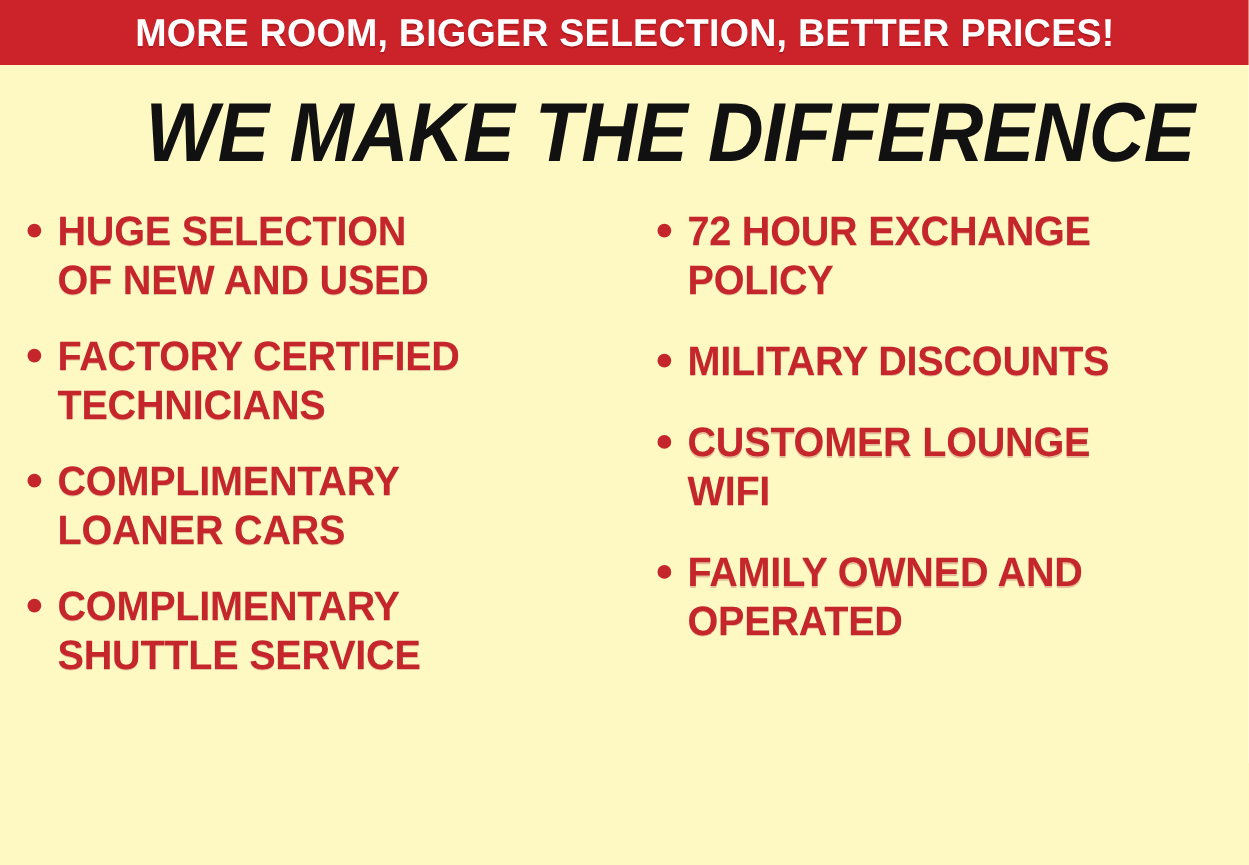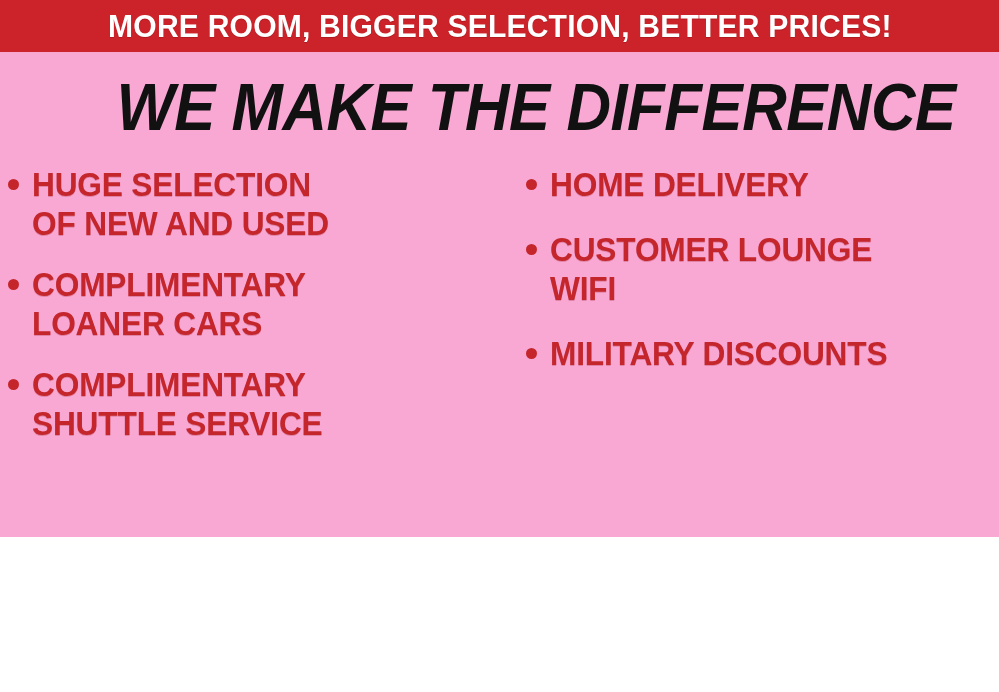--- a/index.html
+++ b/index.html
@@ -11,22 +11,22 @@
     width: 999px;
     height: 692px;
     background: #ffffff;
     font-family: "Liberation Sans", sans-serif;
     overflow: hidden;
   }
 
   .poster {
     position: relative;
     width: 999px;
-    height: 537px;
-    background: #f9a8d4;
+    height: 692px;
+    background: #fef9c3;
     box-sizing: border-box;
   }
 
   
   .banner {
     position: absolute;
     left: 0;
     top: 0;
     width: 999px;
     height: 52px;
@@ -81,21 +81,21 @@
     width: 999px;
     height: 534px;
     display: flex;
     align-items: flex-start;
   }
   .col {
     box-sizing: border-box;
   }
   .col-left {
     width: 505px;
-    padding-left: 8px;
+    padding-left: 22px;
     padding-top: 8px;
   }
   .col-right {
     width: 494px;
     padding-left: 21px;
     padding-top: 8px;
   }
 
   .bullet-item {
     display: flex;
@@ -147,20 +147,27 @@
 
       <div class="bullet-item">
         <span class="bullet-dot"></span>
         <span class="bullet-text">
           <span>HUGE SELECTION</span><br>
           <span>OF NEW AND USED</span>
         </span>
       </div>
 
 
+      <div class="bullet-item">
+        <span class="bullet-dot"></span>
+        <span class="bullet-text">
+          <span>FACTORY CERTIFIED</span><br>
+          <span>TECHNICIANS</span>
+        </span>
+      </div>
 
       <div class="bullet-item">
         <span class="bullet-dot"></span>
         <span class="bullet-text">
           <span>COMPLIMENTARY</span><br>
           <span>LOANER CARS</span>
         </span>
       </div>
 
       <div class="bullet-item">
@@ -168,42 +175,50 @@
         <span class="bullet-text">
           <span>COMPLIMENTARY</span><br>
           <span>SHUTTLE SERVICE</span>
         </span>
       </div>
 
     </div>
 
     <div class="col col-right">
 
-
-      <div class="bullet-item">
-        <span class="bullet-dot"></span>
-        <span class="bullet-text">
-          <span>HOME DELIVERY</span>
+      <div class="bullet-item">
+        <span class="bullet-dot"></span>
+        <span class="bullet-text">
+          <span>72 HOUR EXCHANGE</span><br>
+          <span>POLICY</span>
+        </span>
+      </div>
+
+
+      <div class="bullet-item">
+        <span class="bullet-dot"></span>
+        <span class="bullet-text">
+          <span>MILITARY DISCOUNTS</span>
         </span>
       </div>
 
       <div class="bullet-item">
         <span class="bullet-dot"></span>
         <span class="bullet-text">
           <span>CUSTOMER LOUNGE</span><br>
           <span>WIFI</span>
         </span>
       </div>
 
       <div class="bullet-item">
         <span class="bullet-dot"></span>
         <span class="bullet-text">
-          <span>MILITARY DISCOUNTS</span>
-        </span>
-      </div>
-
+          <span>FAMILY OWNED AND</span><br>
+          <span>OPERATED</span>
+        </span>
+      </div>
 
 
     </div>
 
   </div>
 
 </div>
 
 </body></html>

